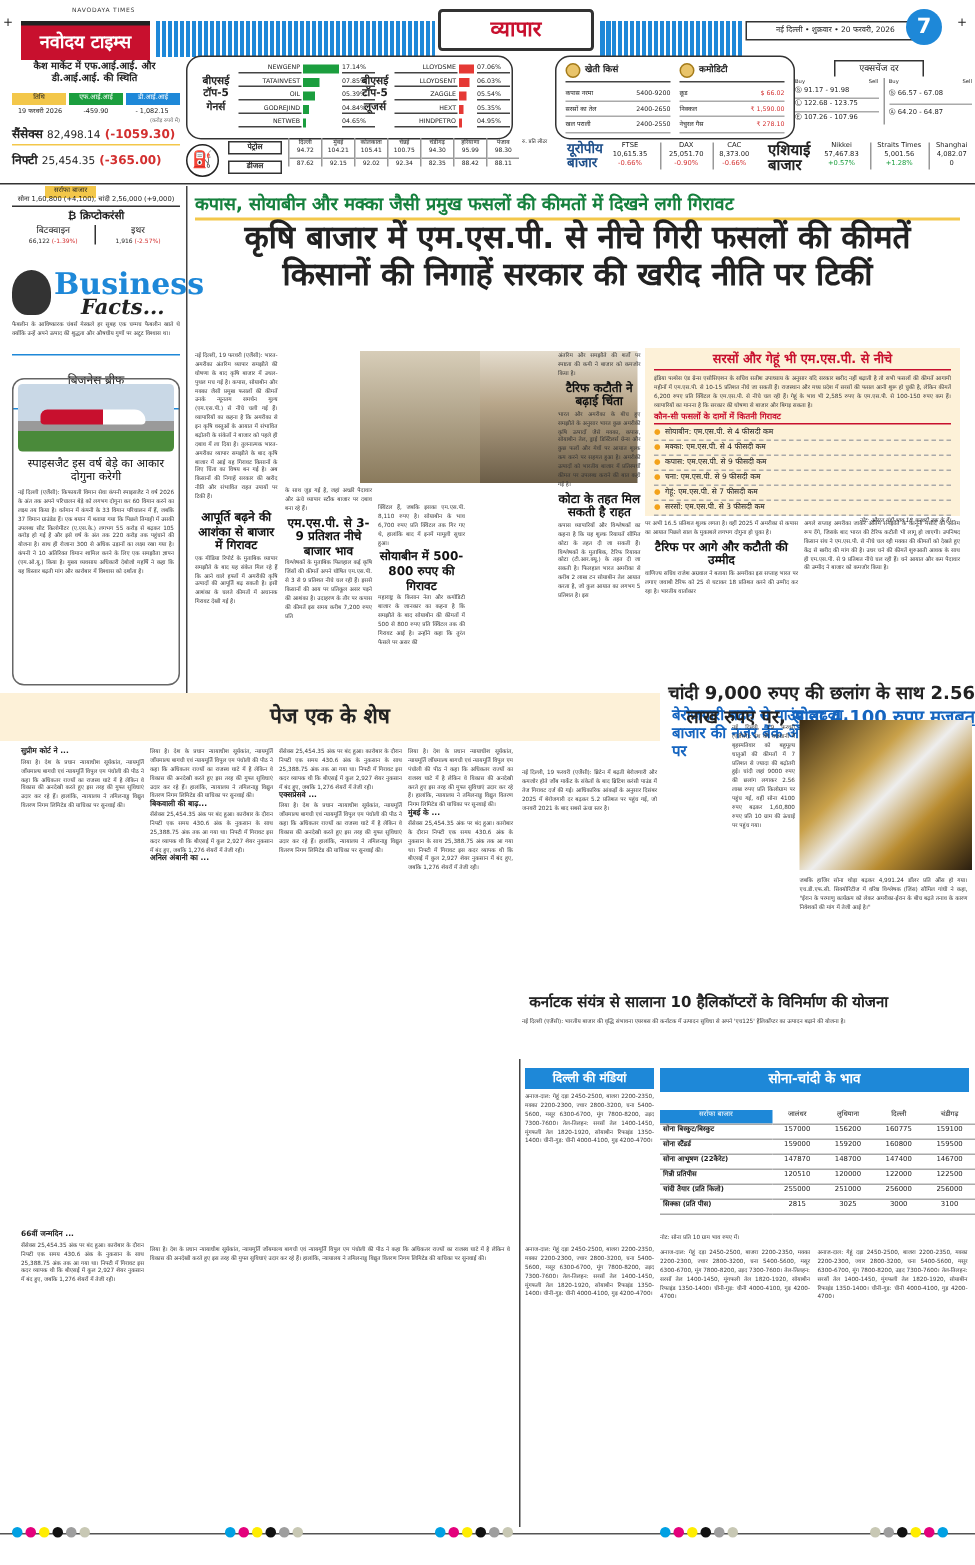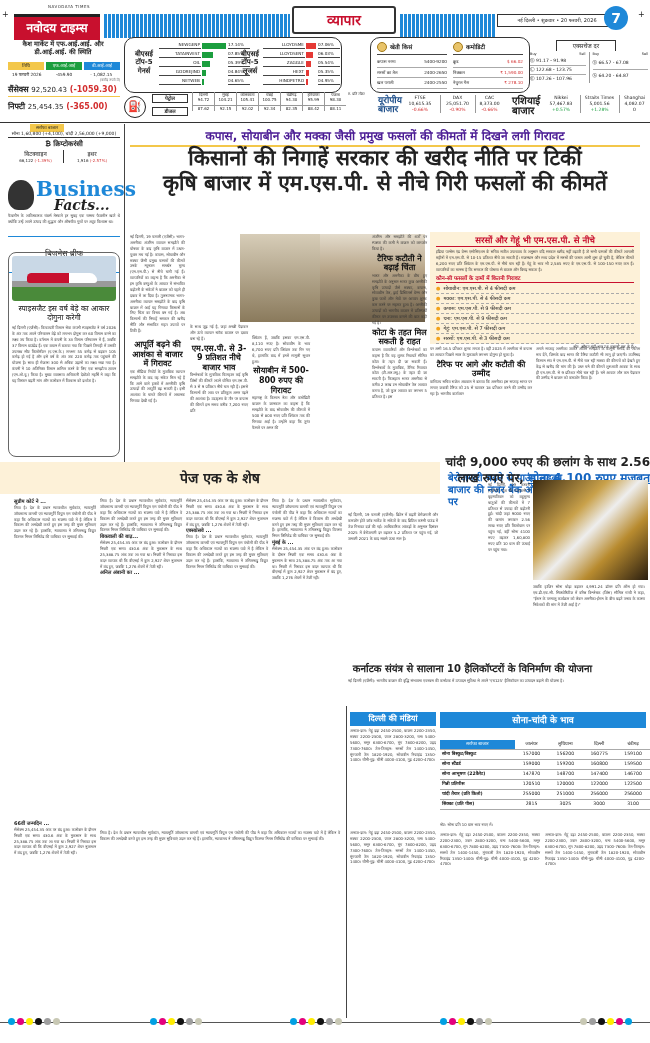--- a/index.html
+++ b/index.html
@@ -40,21 +40,21 @@
 .green{color:#1b9e3e}
 
 .ex-title{left:556px;top:40px;width:60px;font-size:6px;text-align:center;border:1px solid #333;border-bottom:none;padding:1px}
 .ex-box{left:530px;top:52px;width:118px;height:38px;font-size:4.5px}
 
 .mkt{top:95px;font-size:4.5px;text-align:center}
 
 .sarafa-tag{left:30px;top:124px;background:#f3c74a;font-size:4.5px;padding:1px 6px}
 .divider-v{width:0.8px;background:#444}
 
-.kicker{left:130px;top:128px;width:510px;font-size:12px;color:#4c1d95;font-weight:bold;text-align:center;border-bottom:2px solid #f3c74a;padding-bottom:1px}
+.kicker{left:130px;top:128px;width:510px;font-size:12px;color:#15803d;font-weight:bold;text-align:left;border-bottom:2px solid #f3c74a;padding-bottom:1px}
 .headline{left:130px;top:146px;width:510px;font-size:21px;font-weight:bold;text-align:center;line-height:1.2}
 .body-col{font-size:3.8px;line-height:1.55;color:#333;text-align:justify}
 .subhead{font-size:8px;font-weight:bold;text-align:center;line-height:1.2;color:#111}
 .sidebox{left:430px;top:232px;width:210px;height:112px;background:#fdf1d8;padding:3px 6px}
 .sidebox h3{font-size:8.5px;color:#c8102e;text-align:center;border-bottom:1.5px solid #c8102e}
 .sidebox li{list-style:none;font-size:5px;padding:1.2px 0;border-bottom:0.5px dashed #aaa}
 .sidebox li::before{content:"\25CF";color:#f3a21b;margin-right:3px}
 .page-one-bar{left:0;top:462px;width:440px;height:32px;background:#fdf1d8;display:flex;align-items:center;justify-content:center;font-size:14px;font-weight:bold}
 .pound-head{left:448px;top:472px;width:130px;font-size:10px;font-weight:bold;color:#1565c0;line-height:1.2}
 .silver-head{left:440px;top:455px;width:210px;font-size:12px;font-weight:bold;text-align:right;line-height:1.3}
@@ -101,21 +101,21 @@
   </div>
   <div class="row">
     <span>19 फरवरी 2026</span>
     <span>-459.90</span>
     <span>- 1,082.15</span>
   </div>
   <div style="text-align:right;font-size:3.5px;color:#666">(करोड़ रुपये में)</div>
 </div>
 <div class="abs idx" style="left:8px;top:85px;border-bottom:1px solid #f3c74a;width:112px">
   <span>सैंसेक्स</span>
-  <span style="font-weight:normal;font-size:7px">92,520.43</span>
+  <span style="font-weight:normal;font-size:7px">82,498.14</span>
   <span class="neg">(-1059.30)</span>
 </div>
 <div class="abs idx" style="left:8px;top:102px">
   <span>निफ्टी</span>
   <span style="font-weight:normal;font-size:7px">25,454.35</span>
   <span class="neg">(-365.00)</span>
 </div>
 
 <div class="abs gl-box">
   <div class="abs gl-title" style="left:6px;top:12px;width:26px">बीएसई टॉप-5 गेनर्स</div>
@@ -335,22 +335,22 @@
 <div class="abs brief-title">बिजनेस ब्रीफ</div>
 <div class="abs brief-box">
   <div class="plane"></div>
   <div class="subhead" style="font-size:7.5px;font-weight:normal;margin:3px 0">स्पाइसजैट इस वर्ष बेड़े का आकार दोगुना करेगी</div>
   <div class="body-col">नई दिल्ली (एजैंसी): किफायती विमान सेवा कंपनी स्पाइसजैट ने वर्ष 2026 के अंत तक अपने परिचालन बेड़े को लगभग दोगुना कर 60 विमान करने का लक्ष्य तय किया है। वर्तमान में कंपनी के 33 विमान परिचालन में हैं, जबकि 37 विमान ग्राउंडेड हैं। एक बयान में बताया गया कि पिछले तिमाही में उसकी उपलब्ध सीट किलोमीटर (ए.एस.के.) लगभग 55 करोड़ से बढ़कर 105 करोड़ हो गई है और इसे वर्ष के अंत तक 220 करोड़ तक पहुंचाने की योजना है। साथ ही रोजाना 300 से अधिक उड़ानों का लक्ष्य रखा गया है। कंपनी ने 10 अतिरिक्त विमान शामिल करने के लिए एक समझौता ज्ञापन (एम.ओ.यू.) किया है। मुख्य व्यवसाय अधिकारी देबोजो महर्षि ने कहा कि यह विस्तार बढ़ती मांग और कारोबार में विश्वास को दर्शाता है।</div>
 </div>
 <div class="abs divider-v" style="left:124px;top:124px;height:338px"></div>
 
 <div class="abs kicker">कपास, सोयाबीन और मक्का जैसी प्रमुख फसलों की कीमतों में दिखने लगी गिरावट</div>
 <div class="abs headline">
+  <div>कृषि बाजार में एम.एस.पी. से नीचे गिरी फसलों की कीमतें</div>
   <div>किसानों की निगाहें सरकार की खरीद नीति पर टिकीं</div>
-  <div>कृषि बाजार में एम.एस.पी. से नीचे गिरी फसलों की कीमतें</div>
 </div>
 <div class="abs body-col" style="left:130px;top:234px;width:55px">नई दिल्ली, 19 फरवरी (एजैंसी): भारत-अमरीका अंतरिम व्यापार समझौते की घोषणा के बाद कृषि बाजार में उथल-पुथल मच गई है। कपास, सोयाबीन और मक्का जैसी प्रमुख फसलों की कीमतें उनके न्यूनतम समर्थन मूल्य (एम.एस.पी.) से नीचे चली गई हैं। व्यापारियों का कहना है कि अमरीका से इन कृषि वस्तुओं के आयात में संभावित बढ़ोतरी के संकेतों ने बाजार को पहले ही दबाव में ला दिया है। तुलनात्मक भारत-अमरीका व्यापार समझौते के बाद कृषि बाजार में आई यह गिरावट किसानों के लिए चिंता का विषय बन गई है। अब किसानों की निगाहें सरकार की खरीद नीति और संभावित राहत उपायों पर टिकी हैं।</div>
 <div class="abs farm-img2"></div>
 <div class="abs farm-img"></div>
 <div class="abs" style="left:130px;top:340px;width:55px">
     <div class="subhead">आपूर्ति बढ़ने की आशंका से बाजार में गिरावट</div>
     <div class="body-col">एक मीडिया रिपोर्ट के मुताबिक व्यापार समझौते के बाद यह संकेत मिल रहे हैं कि आने वाले हफ्तों में अमरीकी कृषि उत्पादों की आपूर्ति बढ़ सकती है। इसी आशंका के चलते कीमतों में अचानक गिरावट देखी गई है।</div>
   </div>
 <div class="abs" style="left:190px;top:324px;width:58px">
     <div class="body-col">के साथ जुड़ गई है, जहां अच्छी पैदावार और ऊंचे व्यापार स्टॉक बाजार पर दबाव बना रहे हैं।</div>

